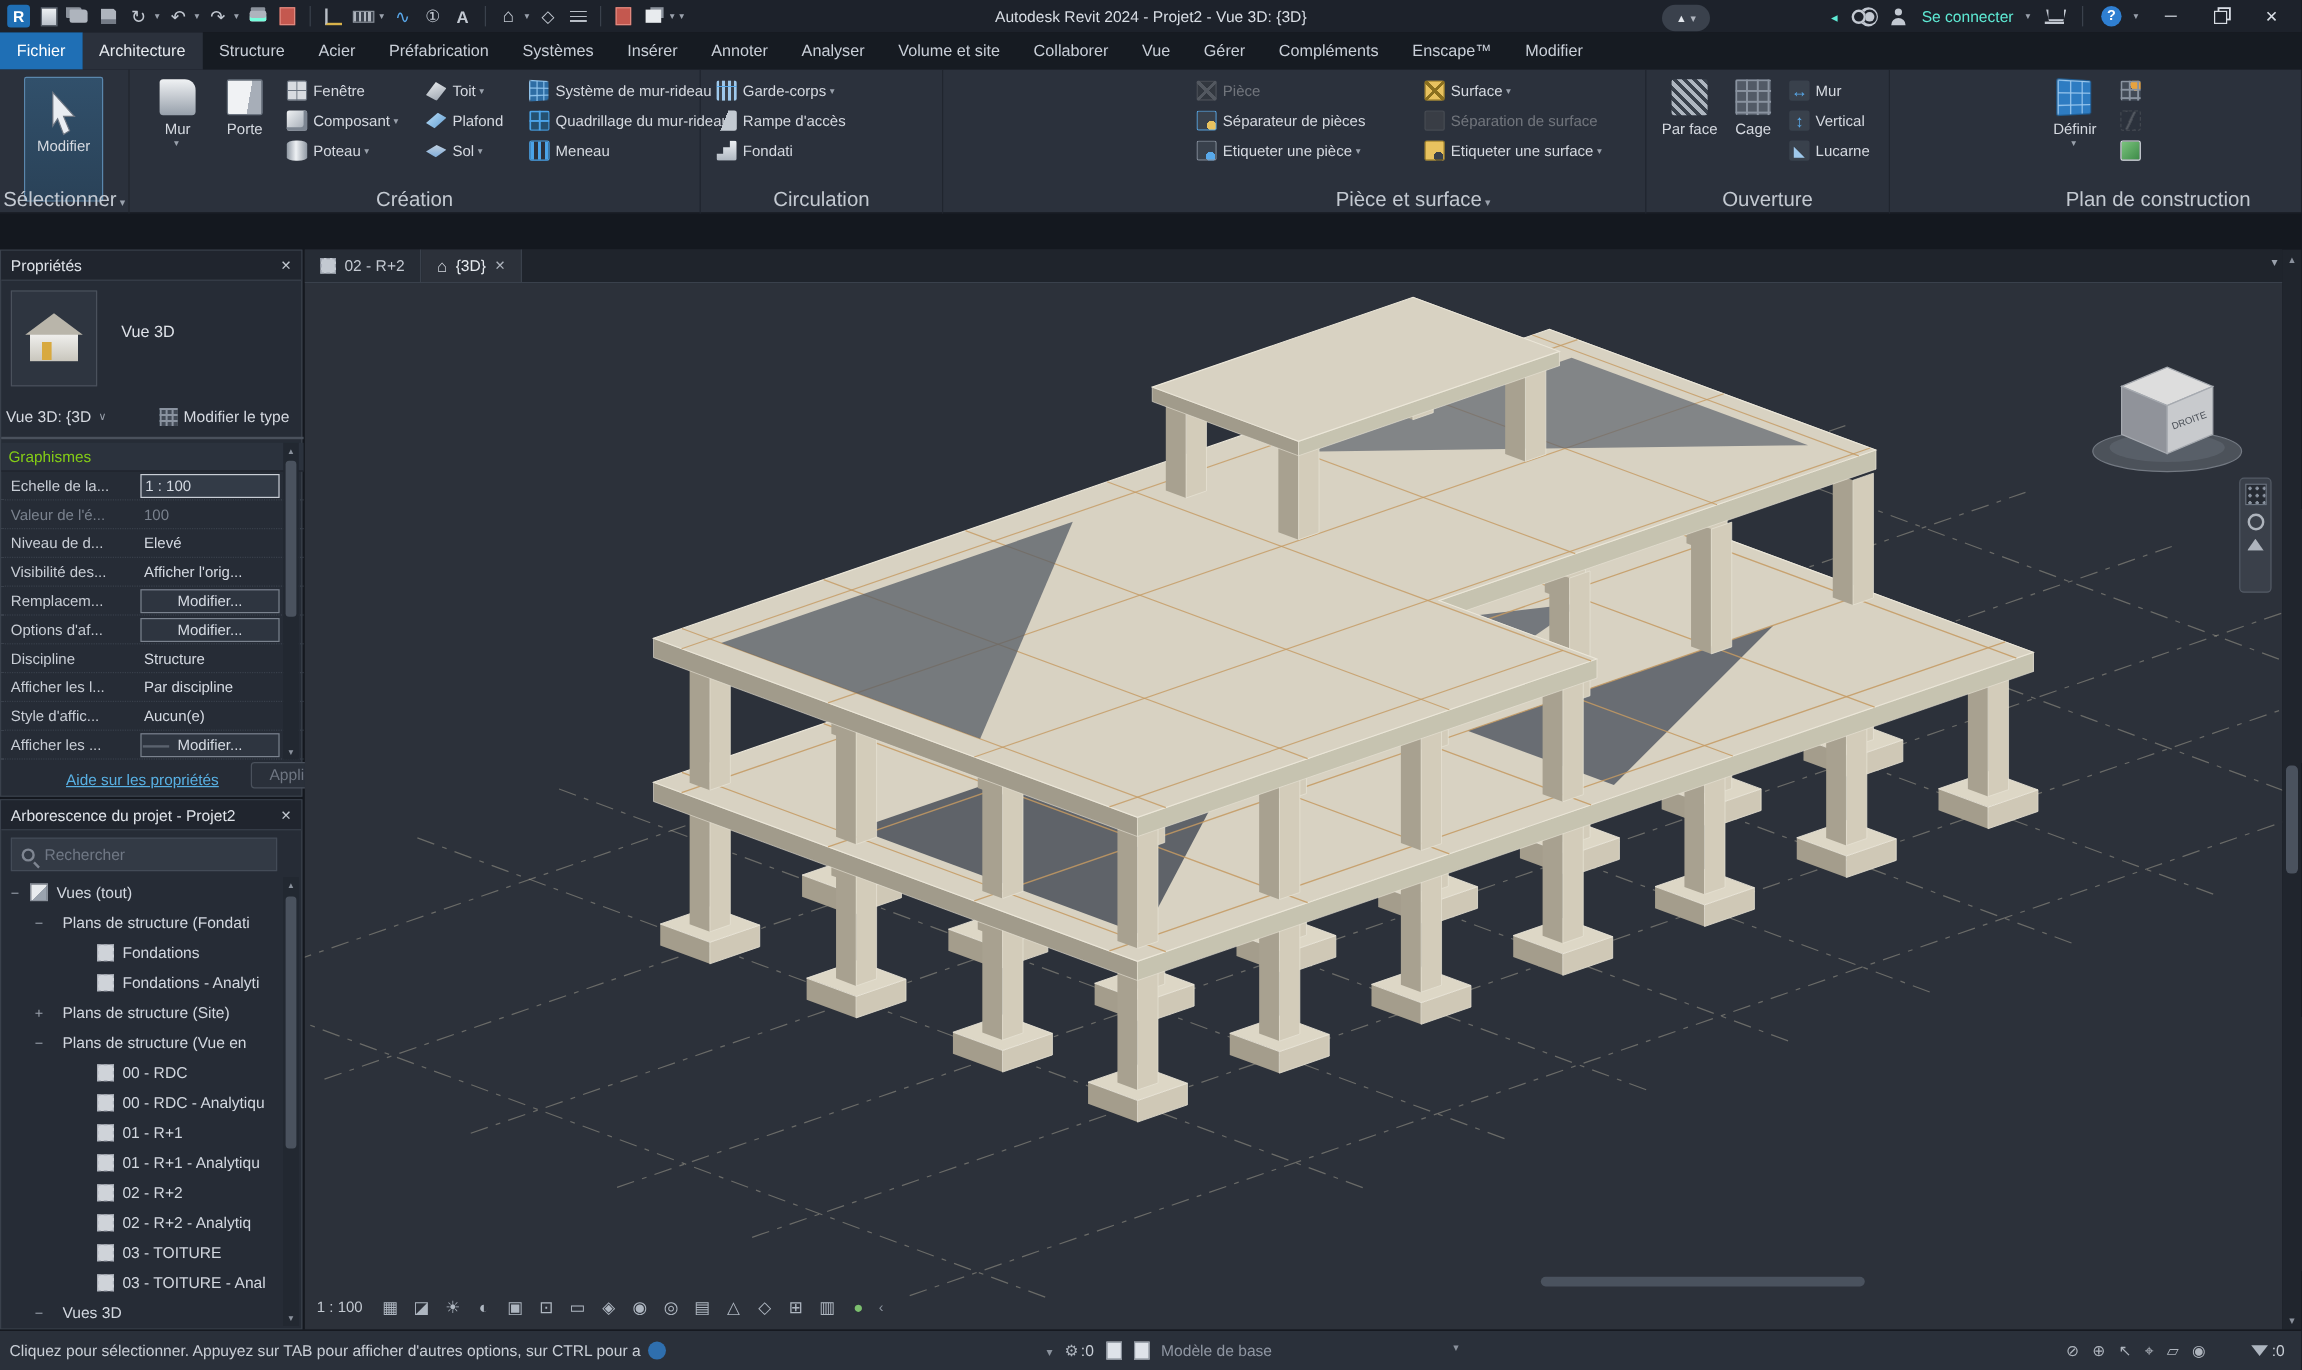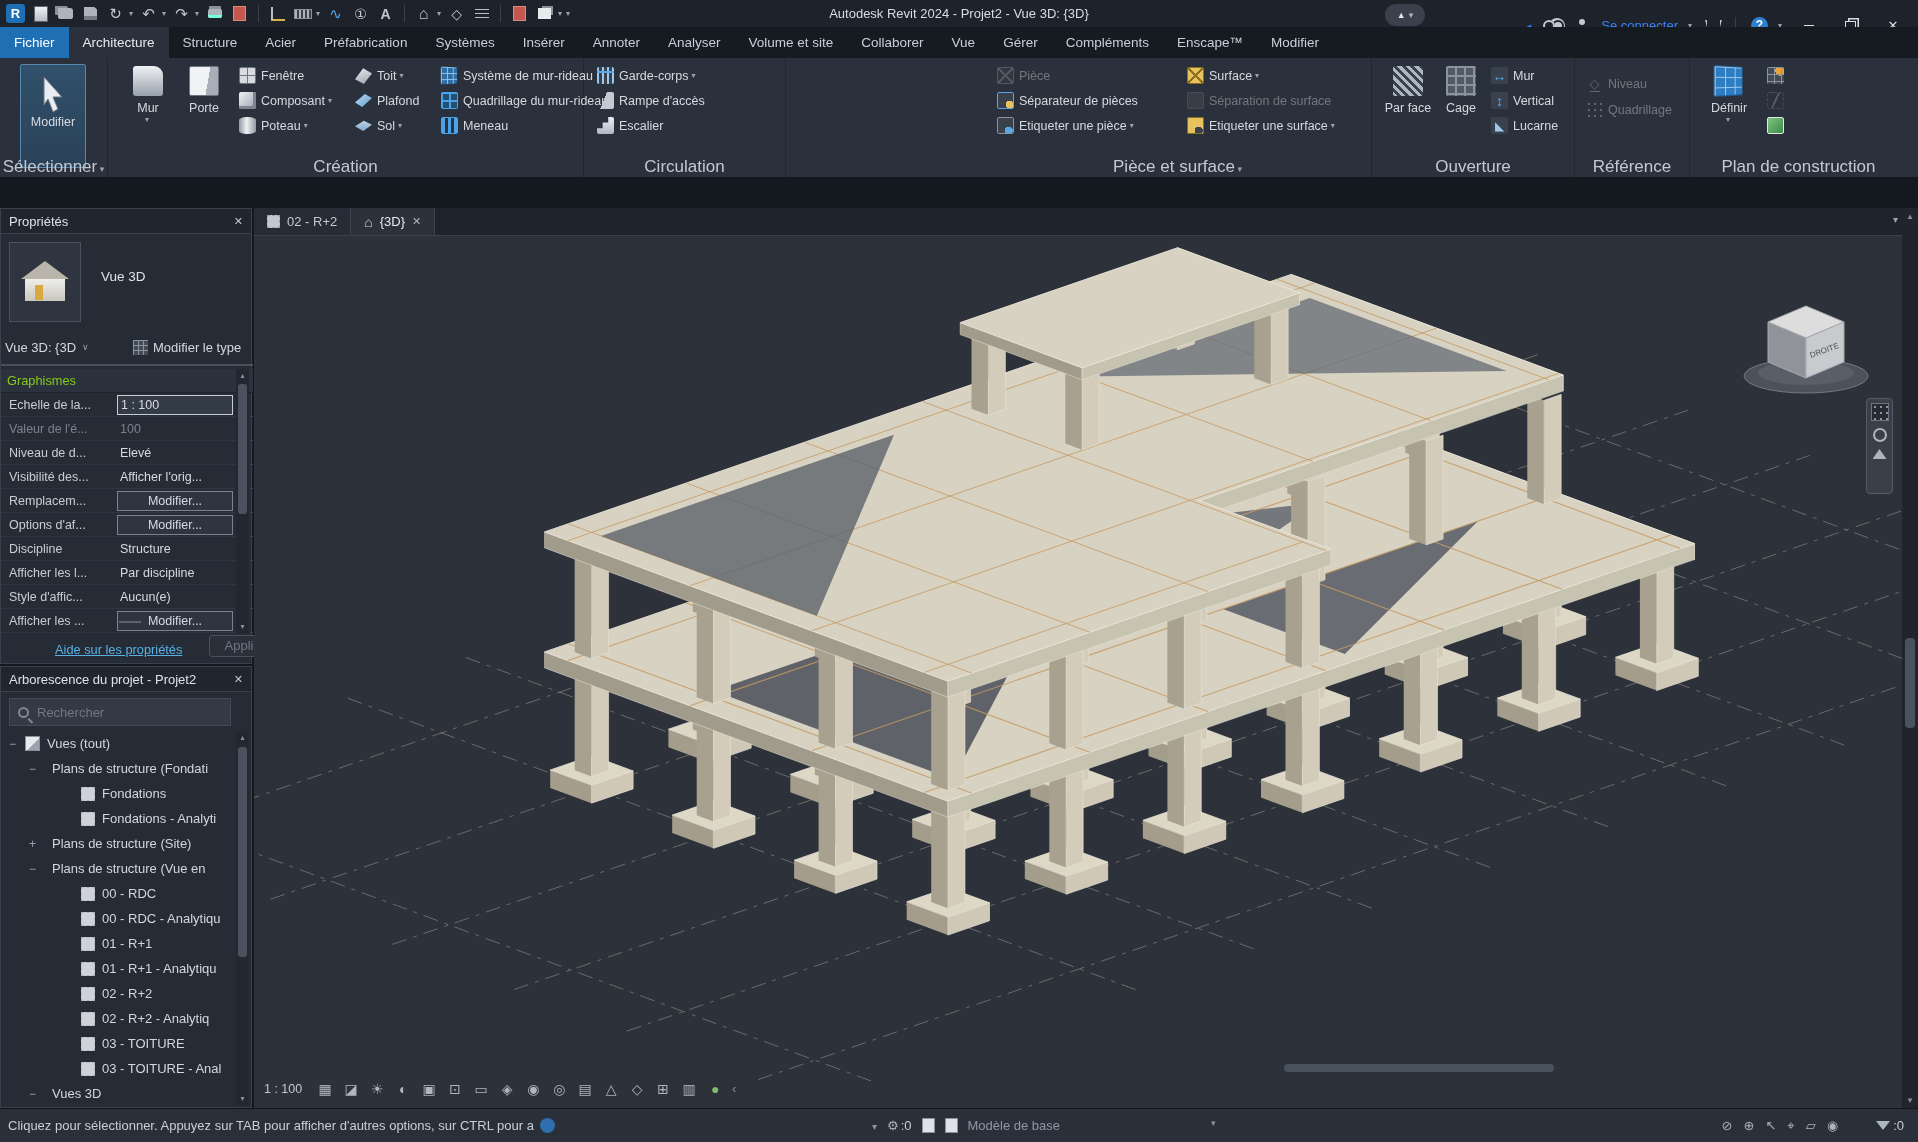--- a/index.html
+++ b/index.html
@@ -28,21 +28,21 @@
   .qi-tag::before{content:"①";font-size:14px;}
   .qi-text::before{content:"A";font-weight:bold;font-size:14px;}
   .qi-home::before{content:"⌂";font-size:16px;}
   .qi-section::before{content:"◇";font-size:14px;}
   .qi-thin::before{content:"";width:14px;height:10px;background:repeating-linear-gradient(#b9bfc7 0 1px,transparent 1px 4px);}
   .qi-switch::before{content:"";width:13px;height:11px;background:#e8ebee;box-shadow:3px -3px 0 -1px #8a919b;}
   .car{color:#9aa1ac;font-size:8px;margin-left:-2px;}
   .car::before{content:"▾";}
   .qsep{width:1px;height:17px;background:#3a414c;margin:0 3px;}
   #wintitle{position:absolute;left:50%;transform:translateX(-50%);top:0;height:27px;line-height:27px;color:#d8dde4;font-size:13px;white-space:nowrap;}
-  #titleright{position:absolute;right:0;top:12px;height:27px;display:flex;align-items:center;gap:12px;padding-right:10px;color:#3b82f6;}
+  #titleright{position:absolute;right:0;top:0;height:27px;display:flex;align-items:center;gap:12px;padding-right:10px;color:#5eead4;}
   .tchev::before{content:"◂";font-size:11px;}
   .binoc::before{content:"";display:block;width:8px;height:8px;border-radius:50%;border:2px solid #c2c8d1;box-shadow:9px 0 0 -2px #c2c8d1,9px 0 0 0 #1d222b,8px 0 0 2px #c2c8d1;}
   .binoc{width:20px;}
   .person{position:relative;width:14px;height:14px;}
   .person::before{content:"";position:absolute;left:4px;top:0;width:6px;height:6px;border-radius:50%;background:#c2c8d1;}
   .person::after{content:"";position:absolute;left:1px;bottom:0;width:12px;height:6px;border-radius:6px 6px 0 0;background:#c2c8d1;}
   .cart{position:relative;width:16px;height:12px;border-bottom:2px solid #c2c8d1;}
   .cart::before{content:"";position:absolute;left:1px;top:0;width:13px;height:8px;border:2px solid #c2c8d1;border-top:none;clip-path:polygon(0 0,100% 0,85% 100%,15% 100%);}
   .helpb{width:17px;height:17px;border-radius:50%;background:#2f7fd1;color:#fff;text-align:center;line-height:17px;font-weight:bold;font-size:12px;}
   .helpb::before{content:"?";}
@@ -361,21 +361,21 @@
         <span class="ri ri-rail"></span>
           <span>Garde-corps</span>
           <span class="car"></span>
       </div>
       <div class="rowbtn" style="left:10px;top:31px;">
         <span class="ri ri-ramp"></span>
           <span>Rampe d'accès</span>
       </div>
       <div class="rowbtn" style="left:10px;top:56px;">
         <span class="ri ri-stair"></span>
-          <span>Escalier</span>
+          <span>Fondati</span>
       </div>
       <div class="plabel">Circulation</div>
     </div>
 
 
     <div class="panel" style="left:984px;width:388px;">
       <div class="rowbtn dis" style="left:10px;top:6px;">
         <span class="ri ri-room"></span>
           <span>Pièce</span>
       </div>
@@ -422,31 +422,20 @@
         <span class="ri ri-opvert"></span>
           <span>Vertical</span>
       </div>
       <div class="rowbtn" style="left:116px;top:56px;">
         <span class="ri ri-oplucarne"></span>
           <span>Lucarne</span>
       </div>
       <div class="plabel">Ouverture</div>
     </div>
 
-    <div class="panel" style="left:1575px;width:115px;">
-      <div class="rowbtn dis" style="left:8px;top:14px;">
-        <span class="ri ri-level"></span>
-          <span>Niveau</span>
-      </div>
-      <div class="rowbtn dis" style="left:8px;top:40px;">
-        <span class="ri ri-grid"></span>
-          <span>Quadrillage</span>
-      </div>
-      <div class="plabel">Référence</div>
-    </div>
 
     <div class="panel" style="left:1690px;width:217px;border-right:none;">
       <div class="bigbtn" style="left:12px;width:54px;">
         <span class="bic ri-define"></span>
         <span>Définir</span>
           <span class="car"></span>
       </div>
       <div class="rowbtn" style="left:74px;top:6px;">
         <span class="ri ri-showwp"></span>
       </div>

